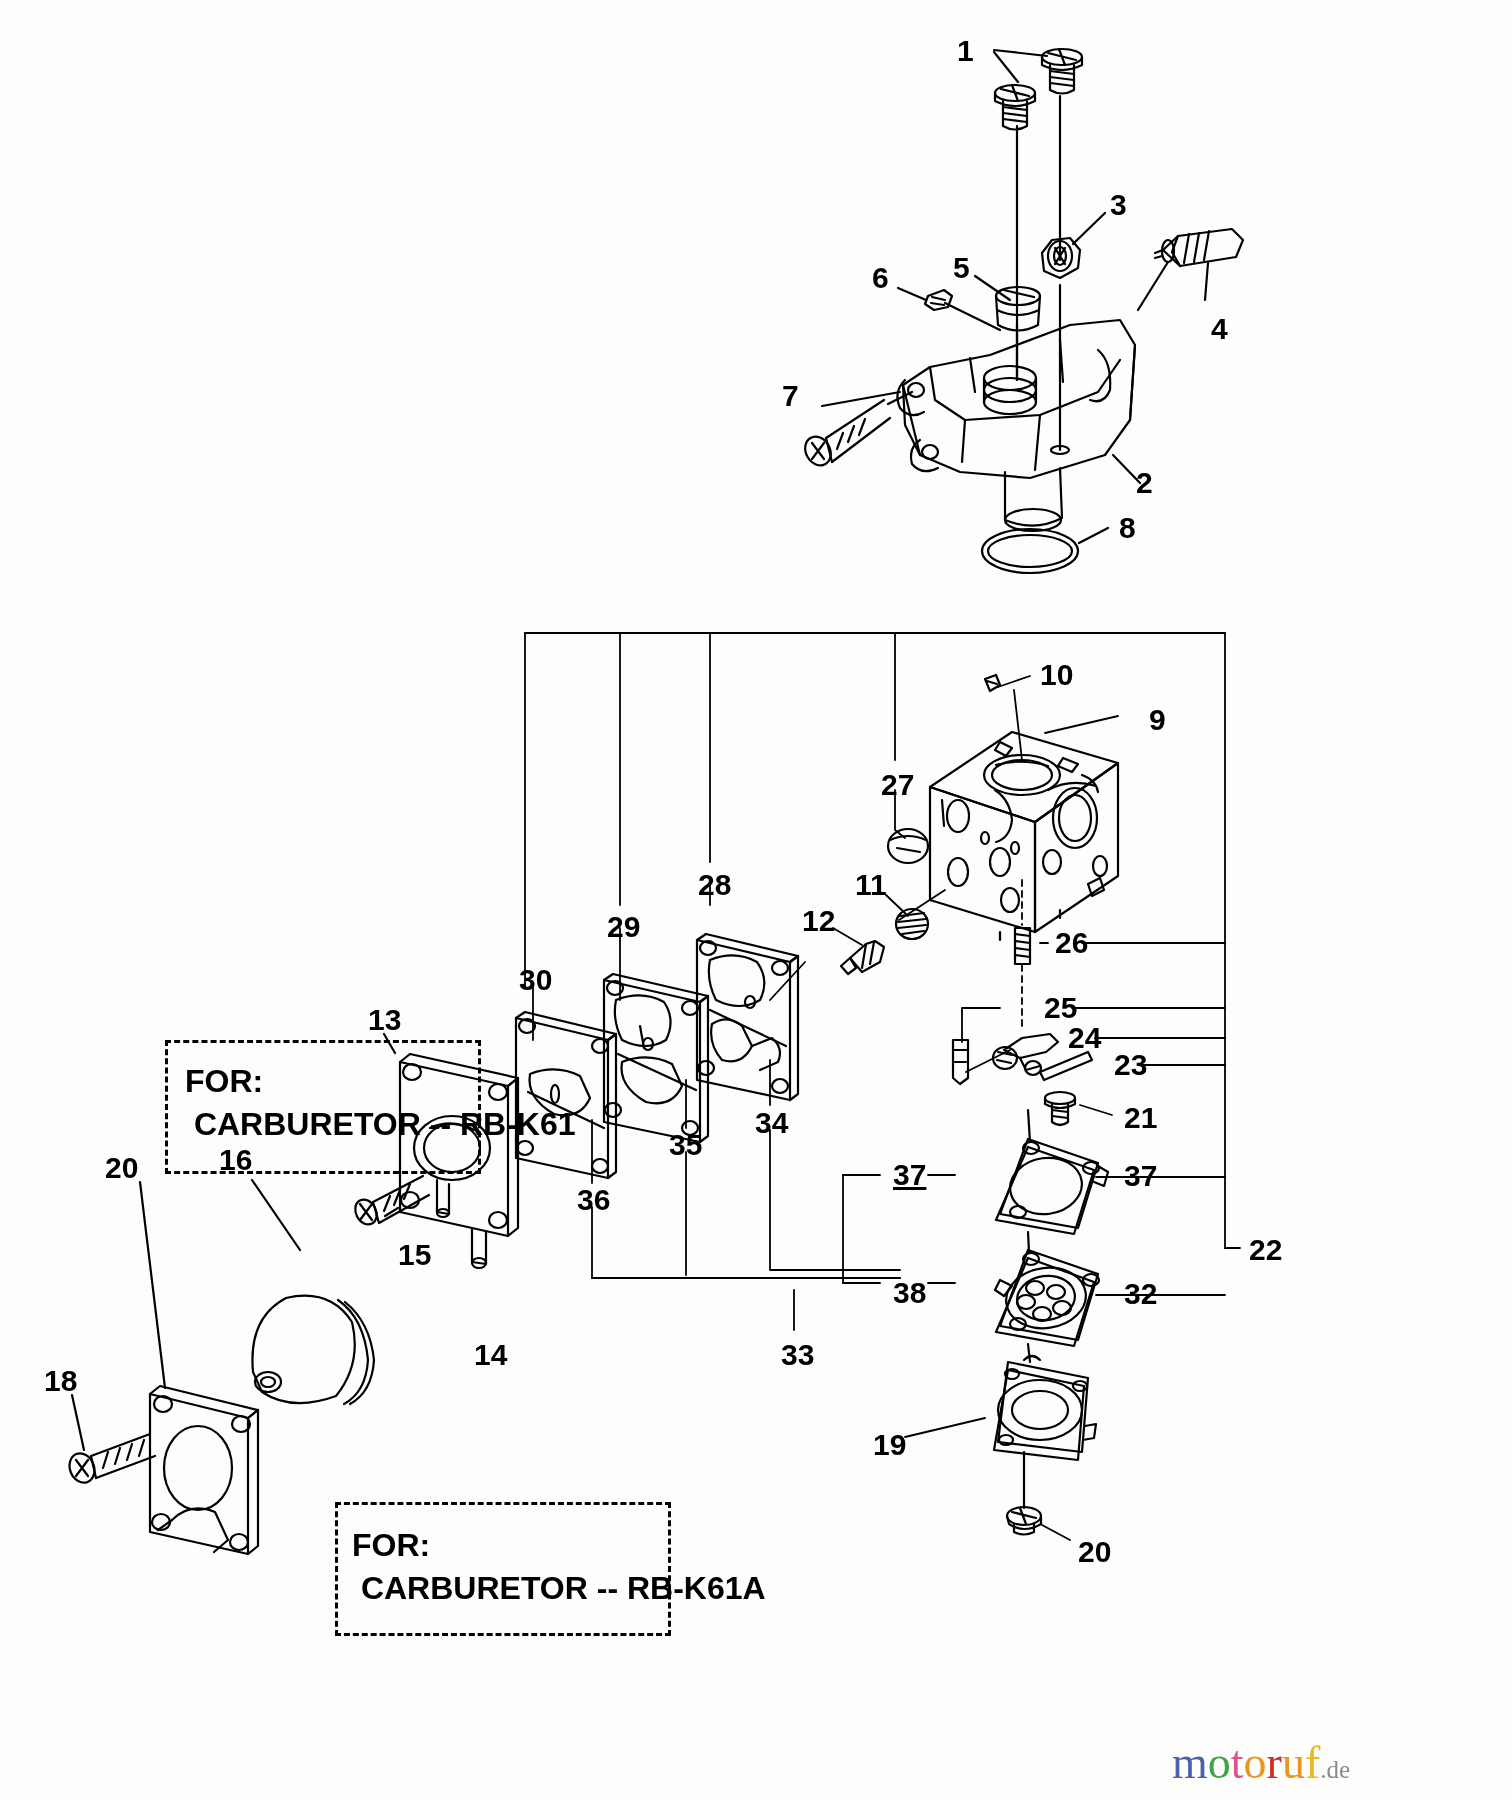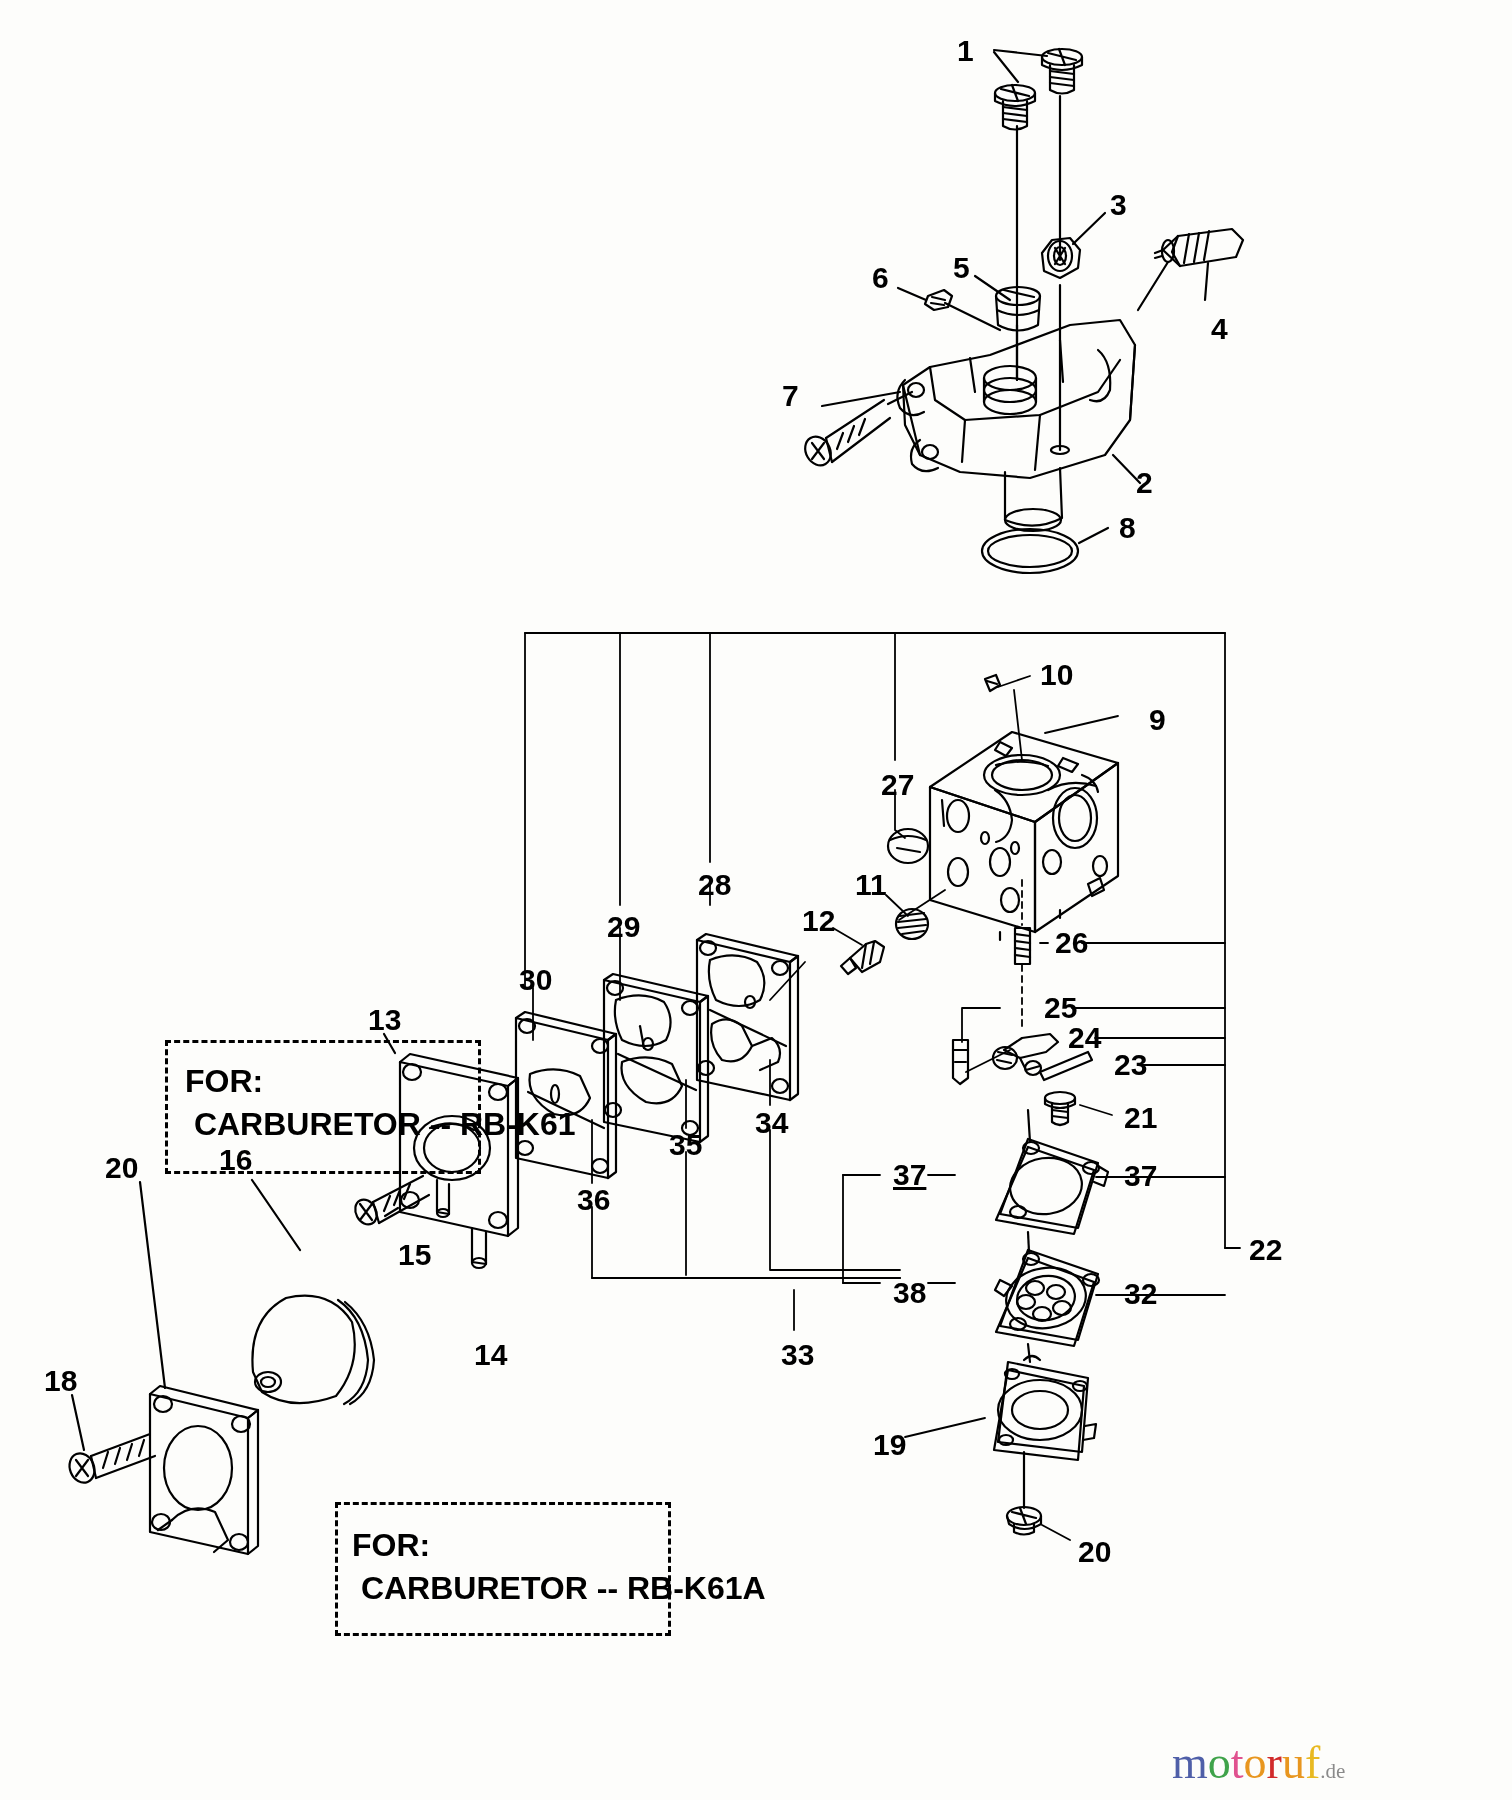--- a/index.html
+++ b/index.html
@@ -7,21 +7,21 @@
   #page{position:relative;width:1512px;height:1800px;background:#fdfdfb;overflow:hidden;}
   .lbl{position:absolute;font-family:"Liberation Sans",sans-serif;font-weight:bold;color:#000;
        font-size:30px;line-height:1;white-space:nowrap;}
   .boxtext{position:absolute;font-family:"Liberation Sans",sans-serif;font-weight:bold;color:#000;
        font-size:32px;line-height:1.35;white-space:pre;}
   .dashbox{position:absolute;border:3px dashed #000;background:transparent;}
   svg.art{position:absolute;left:0;top:0;width:1512px;height:1800px;}
   .wm{position:absolute;font-family:"Liberation Serif",serif;font-size:46px;font-weight:normal;
       letter-spacing:0px;white-space:nowrap;}
   .wm span{display:inline;}
-  .wm .sfx{font-size:21px;color:#8a8a8a;}
+  .wm .sfx{font-size:25px;color:#8a8a8a;}
 </style>
 </head>
 <body>
 
 <div id="page">
 
   <svg class="art" viewBox="0 0 1512 1800">
     <g fill="none" stroke="#000" stroke-width="2.2" stroke-linecap="round" stroke-linejoin="round">
 
       <path d="M994 50 L1047 56"></path>

